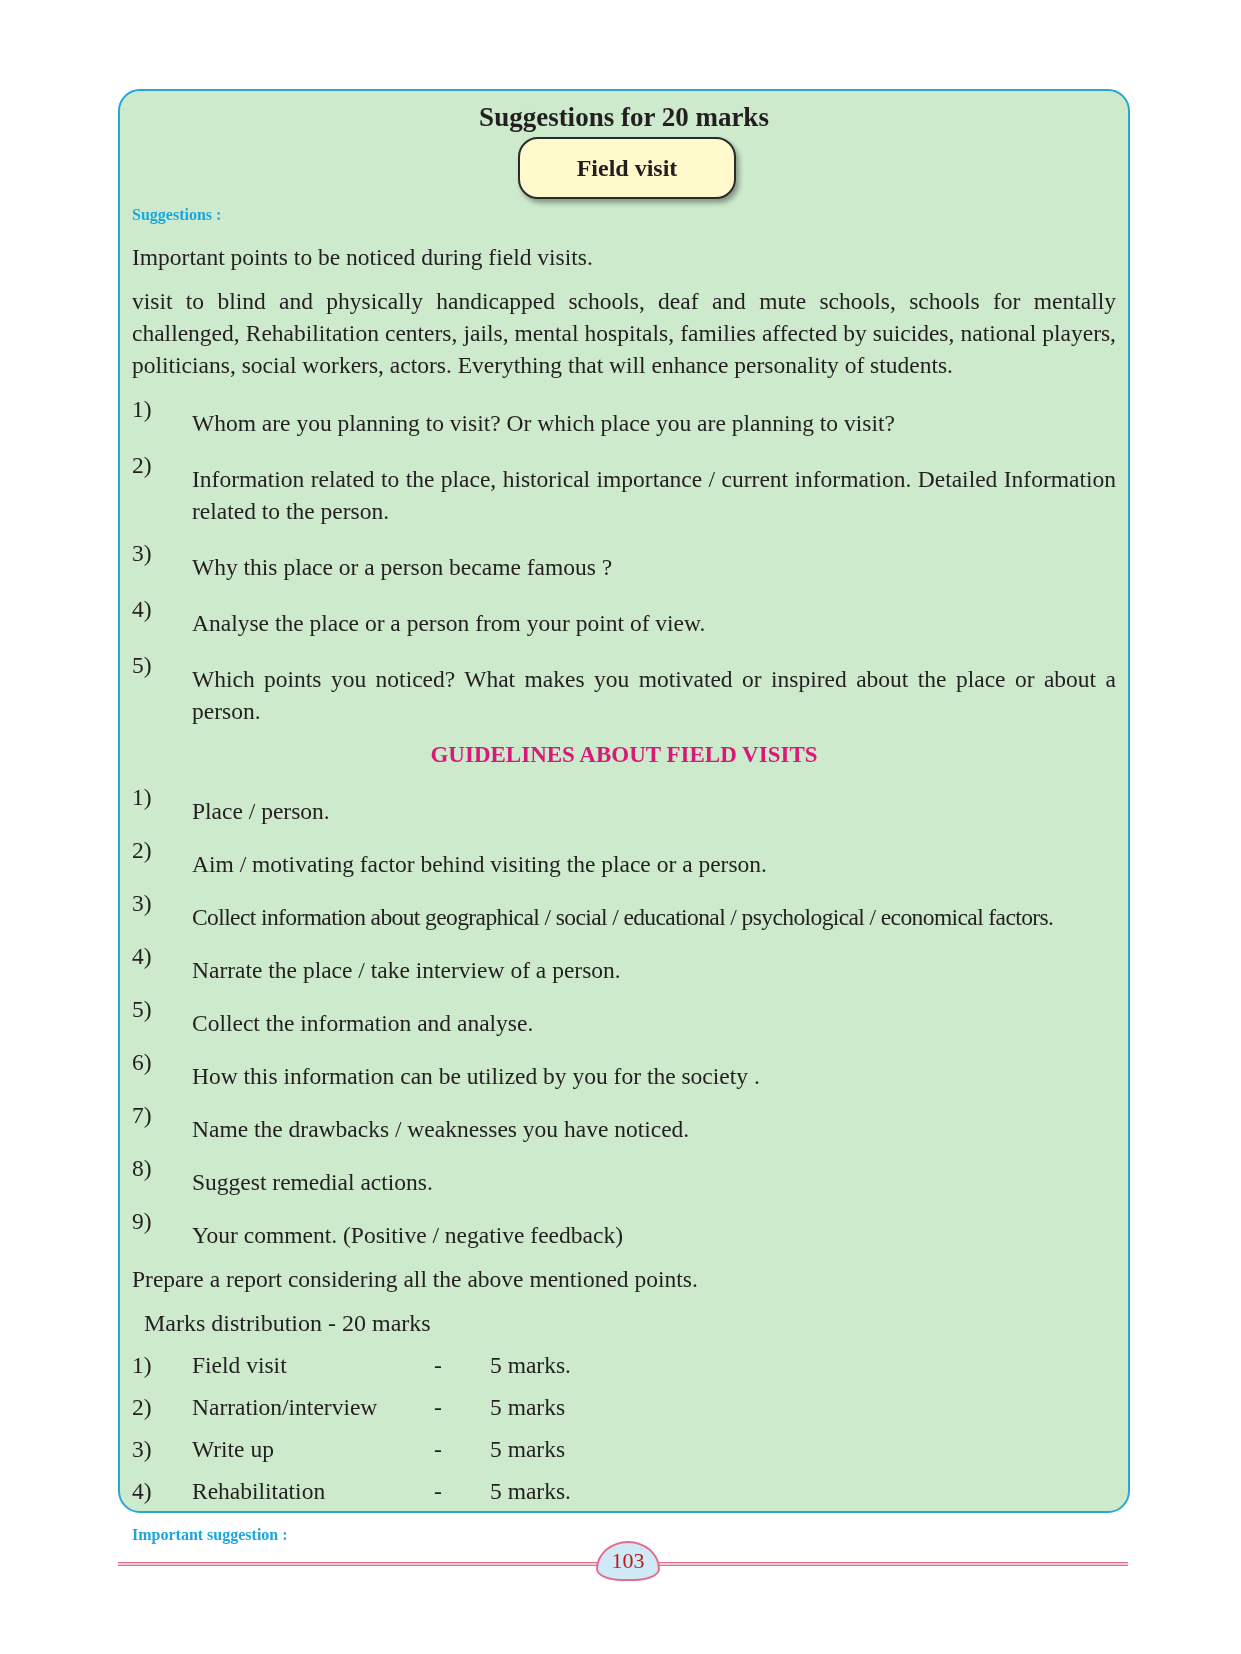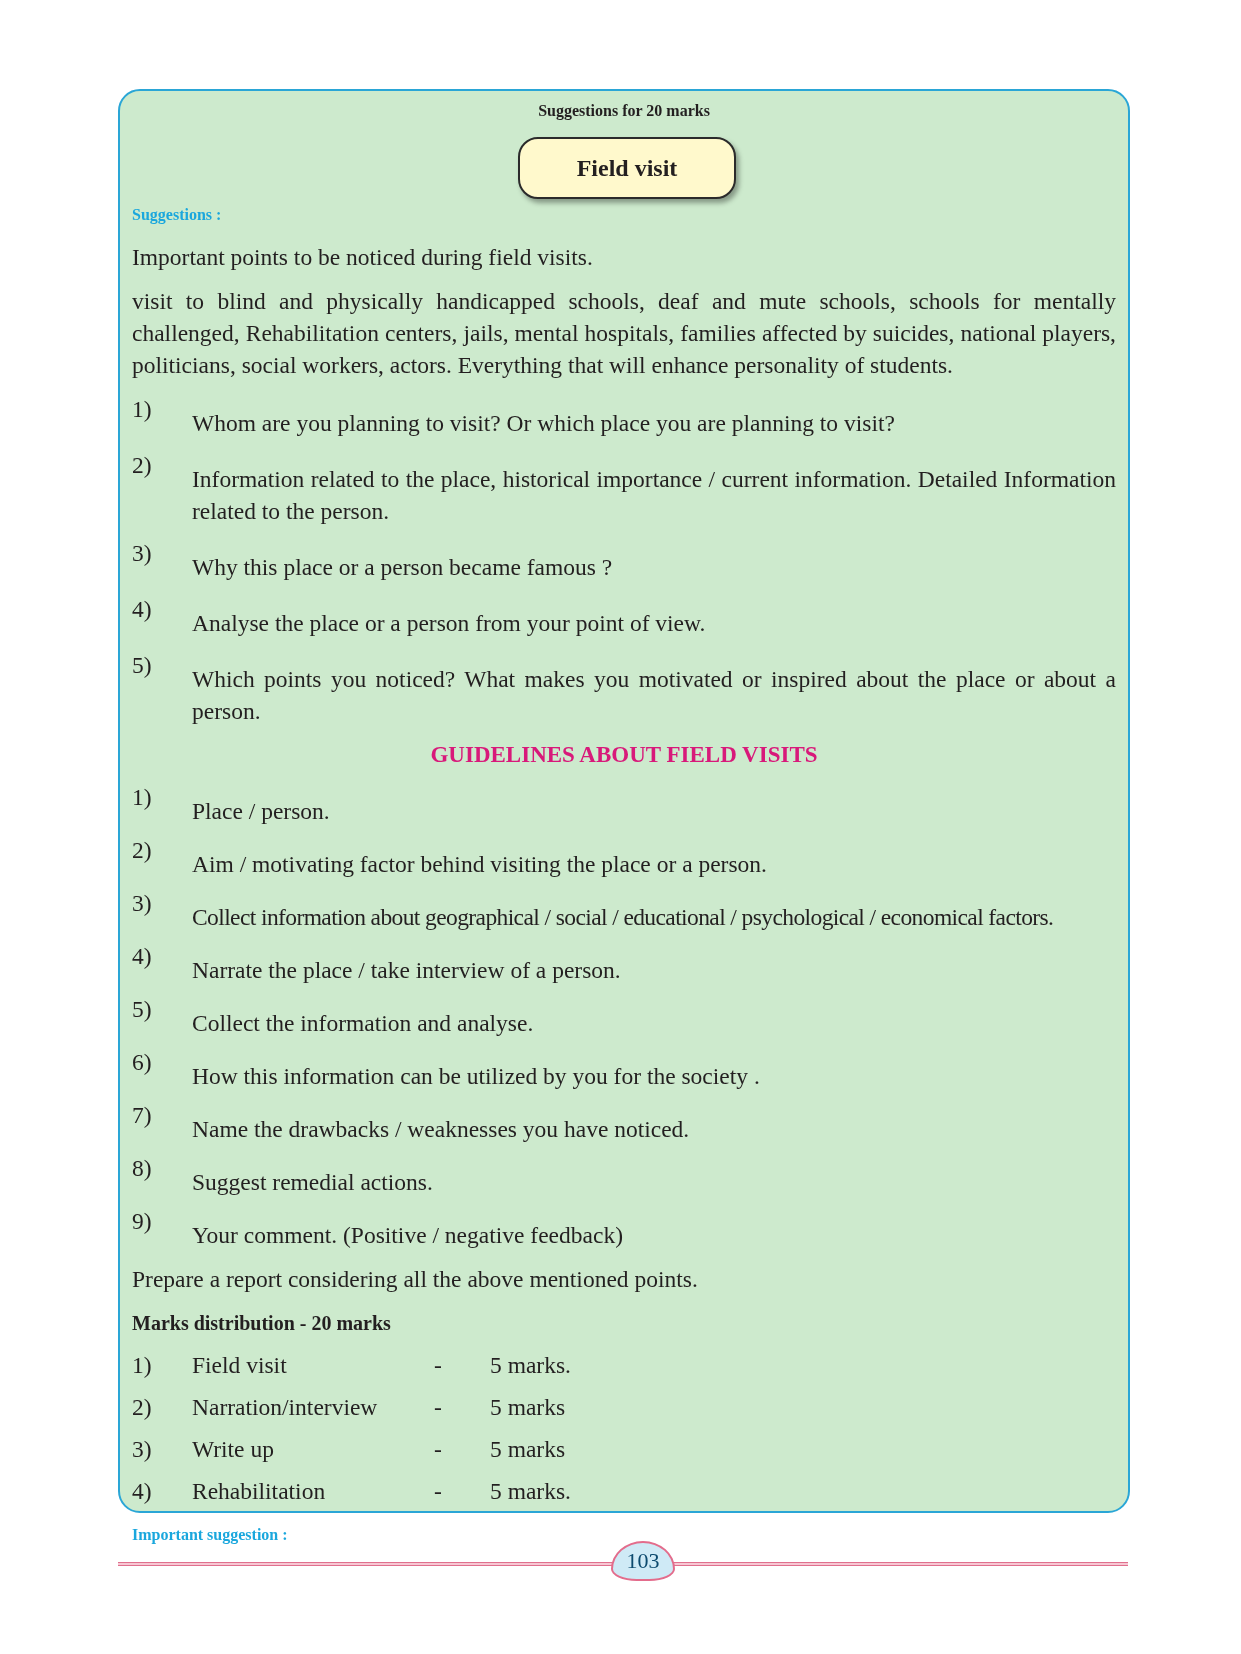--- a/index.html
+++ b/index.html
@@ -8,21 +8,21 @@
     font-family: "Liberation Serif", "DejaVu Serif", serif; color: #231f20;
     overflow: hidden;
   }
   .box {
     position: absolute; left: 118px; top: 89px; width: 1012px; height: 1424px;
     background: #cdeacd; border: 2.5px solid #2aa6d6; border-radius: 22px;
     box-sizing: border-box;
   }
   .title {
     position: absolute; left: 0; right: 0; top: 11px; text-align: center;
-    font-weight: bold; font-size: 16px;
+    font-weight: bold; font-size: 27px;
   }
   .pill {
     position: absolute; left: 398px; top: 46px; width: 218px; height: 62px;
     background: #fff9cc; border: 2px solid #2b2b2b; border-radius: 20px;
     box-shadow: 3px 4px 5px rgba(0,0,0,0.35);
     display: flex; align-items: center; justify-content: center;
     font-weight: bold; font-size: 24px; box-sizing: border-box;
   }
   .content {
     position: absolute; left: 12px; right: 12px; top: 108px;
@@ -32,33 +32,33 @@
   .para { text-align: justify; margin: 0 0 12px 0; }
   .list { margin: 0 0 12px 0; padding: 0; list-style: none; }
   .list li { display: flex; margin-bottom: 10px; }
   .list li .num { width: 60px; flex: 0 0 60px; }
   .list li .txt { flex: 1; text-align: justify; margin-top: 14px; }
   .list.tight li { margin-bottom: 7px; }
   .magenta-heading {
     text-align: center; color: #d8197a; font-weight: bold; font-size: 23px;
     margin: 0 0 10px 0;
   }
-  .bold-heading { font-weight: bold; font-size: 20px; margin: 0 0 10px 0; }
+  .bold-heading { font-weight: normal; font-size: 24px; margin: 0 0 10px 12px; }
   .marks li .item { width: 242px; flex: 0 0 242px; }
   .marks li .dash { width: 56px; flex: 0 0 56px; }
   .footer-line {
     position: absolute; left: 118px; width: 1010px; top: 1562px; height: 4px;
     border-top: 1.5px solid #e0708e; border-bottom: 1.5px solid #e0708e;
     box-sizing: border-box; background: #f7c7d3;
   }
   .page-badge {
-    position: absolute; left: 611px; top: 1541px; width: 64px; height: 40px;
+    position: absolute; left: 596px; top: 1541px; width: 64px; height: 40px;
     background: #cfeaf6; border: 2px solid #e36c8c; border-radius: 50% 50% 40% 40% / 70% 70% 30% 30%;
     display: flex; align-items: center; justify-content: center;
-    font-size: 22px; color: #0c4a6e; box-sizing: border-box;
+    font-size: 22px; color: #b91c1c; box-sizing: border-box;
   }
 </style>
 </head>
 <body>
 
 <div class="box">
   <div class="title">Suggestions for 20 marks</div>
   <div class="pill">Field visit</div>
 
   <div class="content">

